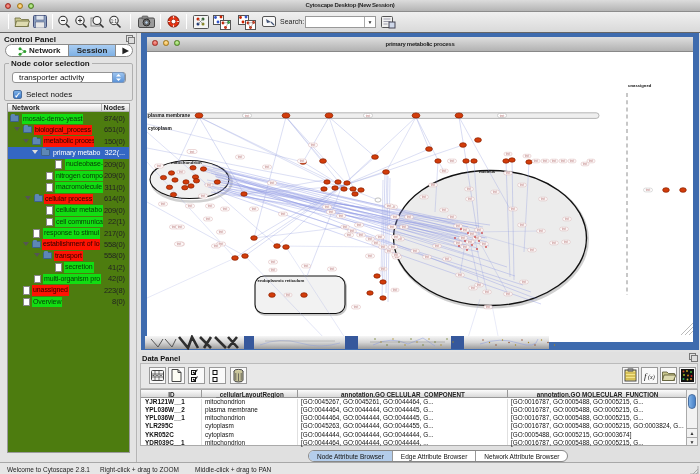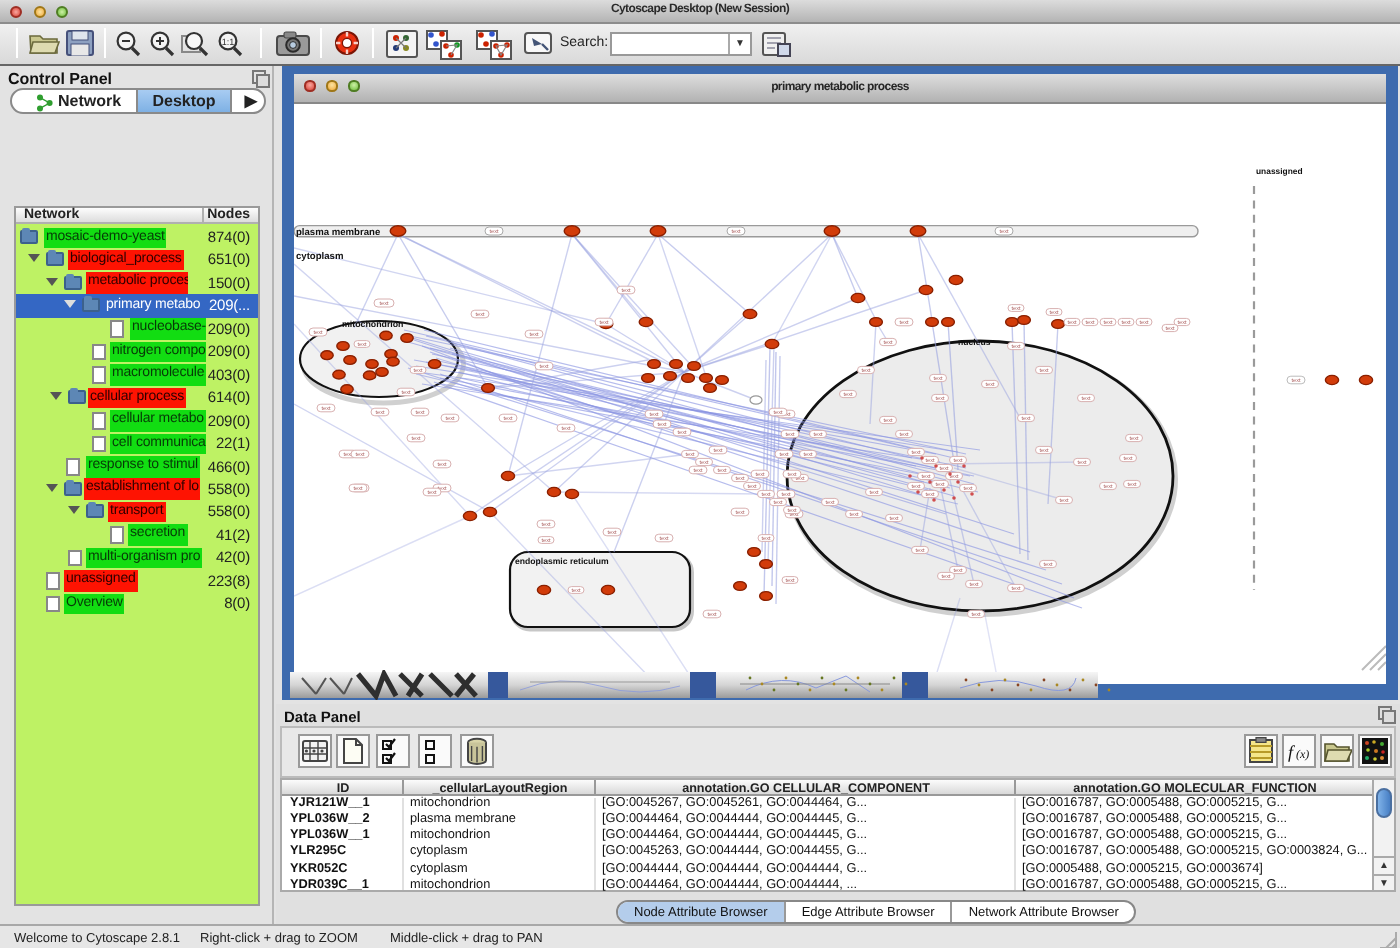--- a/index.html
+++ b/index.html
@@ -25,21 +25,21 @@
 #tabs { position:absolute; left:5px; top:11px; width:128px; height:13px; background:#fff;
   border:1px solid #8a8a8a; border-radius:7px; overflow:hidden; font-size:8px; font-weight:bold; }
 #tabs .seg { position:absolute; top:0; height:13px; line-height:12px; text-align:center; color:#222; }
 #mosaic { background:linear-gradient(#a8ccf2,#77ace2); border-left:1px solid #8a8a8a; border-right:1px solid #8a8a8a; color:#1a2a44; }
 #fieldset { position:absolute; left:4px; top:30px; width:129px; height:38px; border:1px solid #b0b0b0; border-radius:2px; }
 #fieldset .lg { position:absolute; left:4px; top:-5px; background:#e3e3e3; padding:0 2px; font-size:8px; font-weight:bold; color:#1a1a1a; }
 #combo { position:absolute; left:7px; top:8px; width:114px; height:11px; background:#fff; border:1px solid #949494; border-radius:3px; font-size:8px; color:#111; line-height:10px; padding-left:6px; }
 #combo .step { position:absolute; right:0; top:-1px; width:13px; height:11px; background:linear-gradient(#9cc4ef,#5a92d8); border-radius:0 3px 3px 0; border:1px solid #7a98c0; }
 #cbx { position:absolute; left:8px; top:26px; width:9px; height:9px; background:linear-gradient(#7db2e8,#3c78c8); border:1px solid #4a6f9f; border-radius:2px; color:#fff; font-size:8px; line-height:9px; text-align:center; font-weight:bold; }
 #cbxlbl { position:absolute; left:21px; top:26px; font-size:8px; color:#111; }
-#treewrap { position:absolute; left:7px; top:70px; width:123px; height:350px; background:#bef264; border:1px solid #9a9a9a; }
+#treewrap { position:absolute; left:7px; top:70px; width:123px; height:350px; background:#4d7c0f; border:1px solid #9a9a9a; }
 #treehdr { position:absolute; left:0; top:0; width:121px; height:8px; background:linear-gradient(#fdfdfd,#dcdcdc); border-bottom:1px solid #b0b0b0; font-size:7px; font-weight:bold; color:#222; }
 .trow { position:absolute; left:0; width:121px; height:11.4px; font-size:7px; letter-spacing:-0.1px; line-height:11px; white-space:nowrap; }
 .trow .hl { position:absolute; top:0.5px; height:10.5px; line-height:10.5px; padding:0 1px; overflow:hidden; }
 .trow .val { position:absolute; right:4px; top:0; color:#222; font-size:7.5px; }
 .arr { position:absolute; top:3px; width:0; height:0; border-left:3.2px solid transparent; border-right:3.2px solid transparent; border-top:4.5px solid #555; }
 .fold { position:absolute; top:2px; width:9px; height:7px; background:#5d87b5; border:1px solid #3c618c; border-radius:1px; }
 .fold:before { content:""; position:absolute; left:0; top:-2px; width:4px; height:2px; background:#5d87b5; border-radius:1px 1px 0 0; }
 .file { position:absolute; top:1.5px; width:7px; height:8.5px; background:#fff; border:1px solid #888; }
 .greenbg { background:#12dd12; color:#073a07; }
 .redbg { background:#fe1302; color:#2d0000; }
@@ -184,22 +184,35 @@
     <div id="tabs">
       <div class="seg" style="left:0;width:62px;">
         <svg style="position:absolute;left:12px;top:2px" width="9" height="9" viewBox="0 0 9 9">
           <circle cx="2" cy="1.8" r="1.5" fill="#2f9e2f"></circle>
             <circle cx="2" cy="7.2" r="1.5" fill="#2f9e2f"></circle>
             <circle cx="6.8" cy="4.5" r="1.5" fill="#2f9e2f"></circle>
           <path d="M2 1.8 L6.8 4.5 L2 7.2" stroke="#2f9e2f" stroke-width="0.7" fill="none"></path>
         </svg>
         <span style="position:absolute;left:23px;top:0">Network</span>
       </div>
-      <div id="mosaic" class="seg" style="left:62px;width:48px;">Desktop</div>
+      <div id="mosaic" class="seg" style="left:62px;width:48px;">Session</div>
       <div class="seg" style="left:111px;width:17px;">▶</div>
+    </div>
+    <div id="fieldset">
+      <div class="lg">Node color selection</div>
+      <div id="combo">transporter activity
+        <div class="step">
+          <svg width="11" height="9" viewBox="0 0 11 9" style="position:absolute;left:0;top:0">
+            <path d="M5.5 1 L8 3.5 L3 3.5 z" fill="#fff"></path>
+            <path d="M5.5 8 L8 5.5 L3 5.5 z" fill="#fff"></path>
+          </svg>
+        </div>
+      </div>
+      <div id="cbx">✓</div>
+      <div id="cbxlbl">Select nodes</div>
     </div>
     <div id="treewrap">
       <div id="treehdr">
         <span style="position:absolute;left:4px;top:0">Network</span>
         <span style="position:absolute;right:4px;top:0">Nodes</span>
         <span style="position:absolute;left:93px;top:0;width:1px;height:8px;background:#b0b0b0"></span>
       </div>
       <div id="treerows">
           <div class="trow" style="top:9px;">
             <span class="fold" style="left:2px"></span>
@@ -215,57 +228,57 @@
           <div class="trow" style="top:31.9px;">
             <span class="arr" style="left:15px;"></span>
             <span class="fold" style="left:24px"></span>
             <span class="hl redbg" style="left:35px;max-width:51px;">metabolic process</span>
             <span class="val">150(0)</span>
           </div>
           <div class="trow" style="top:43.349999999999994px;background:#3467c4;color:#fff;">
             <span class="arr" style="left:24px;border-top-color:#ddd;"></span>
             <span class="fold" style="left:33px"></span>
             <span class="hl " style="left:44px;max-width:60px;">primary metabo</span>
-            <span class="val" style="color:#fff">209(...</span>
+            <span class="val" style="color:#fff">322(...</span>
           </div>
           <div class="trow" style="top:54.8px;">
             <span class="file" style="left:47px"></span>
             <span class="hl greenbg" style="left:57px;max-width:38px;">nucleobase-</span>
             <span class="val">209(0)</span>
           </div>
           <div class="trow" style="top:66.25px;">
             <span class="file" style="left:38px"></span>
             <span class="hl greenbg" style="left:47px;max-width:48px;">nitrogen compo</span>
             <span class="val">209(0)</span>
           </div>
           <div class="trow" style="top:77.69999999999999px;">
             <span class="file" style="left:38px"></span>
             <span class="hl greenbg" style="left:47px;max-width:48px;">macromolecule</span>
-            <span class="val">403(0)</span>
+            <span class="val">311(0)</span>
           </div>
           <div class="trow" style="top:89.14999999999999px;">
             <span class="arr" style="left:17px;"></span>
             <span class="fold" style="left:26px"></span>
             <span class="hl redbg" style="left:36px;max-width:50px;">cellular process</span>
             <span class="val">614(0)</span>
           </div>
           <div class="trow" style="top:100.6px;">
             <span class="file" style="left:38px"></span>
             <span class="hl greenbg" style="left:47px;max-width:48px;">cellular metabo</span>
             <span class="val">209(0)</span>
           </div>
           <div class="trow" style="top:112.05px;">
             <span class="file" style="left:38px"></span>
             <span class="hl greenbg" style="left:47px;max-width:48px;">cell communicat</span>
             <span class="val">22(1)</span>
           </div>
           <div class="trow" style="top:123.5px;">
             <span class="file" style="left:25px"></span>
             <span class="hl greenbg" style="left:35px;max-width:59px;">response to stimul</span>
-            <span class="val">466(0)</span>
+            <span class="val">217(0)</span>
           </div>
           <div class="trow" style="top:134.95px;">
             <span class="arr" style="left:15px;"></span>
             <span class="fold" style="left:24px"></span>
             <span class="hl redbg" style="left:34px;max-width:61px;">establishment of lo</span>
             <span class="val">558(0)</span>
           </div>
           <div class="trow" style="top:146.39999999999998px;">
             <span class="arr" style="left:26px;"></span>
             <span class="fold" style="left:35px"></span>

